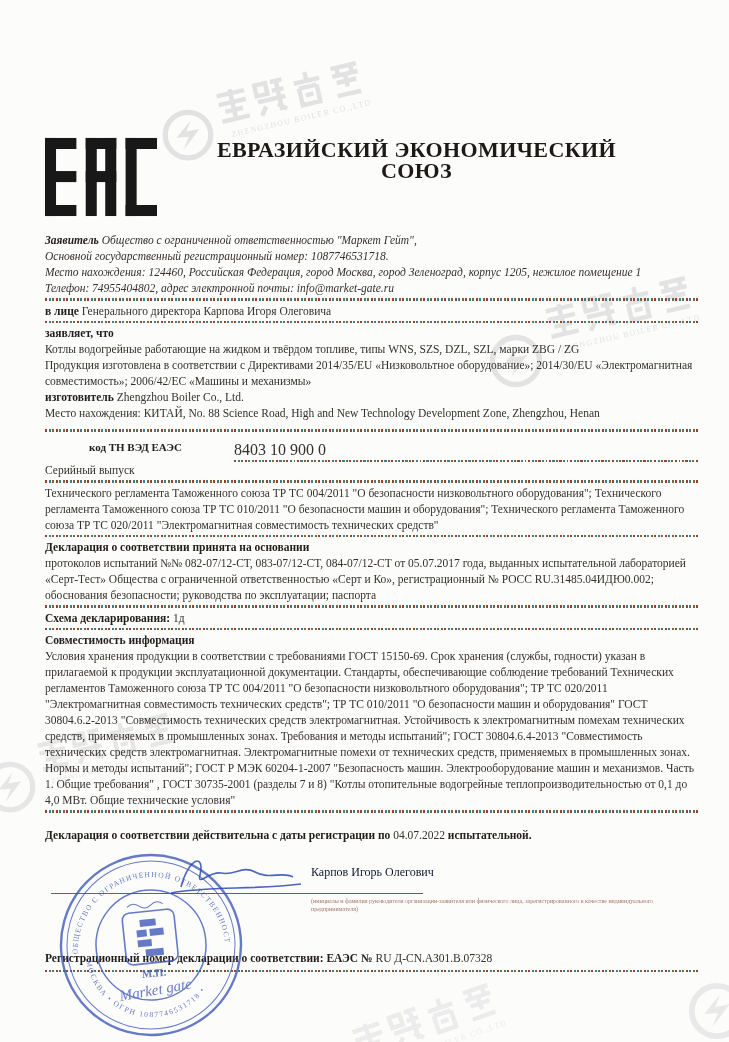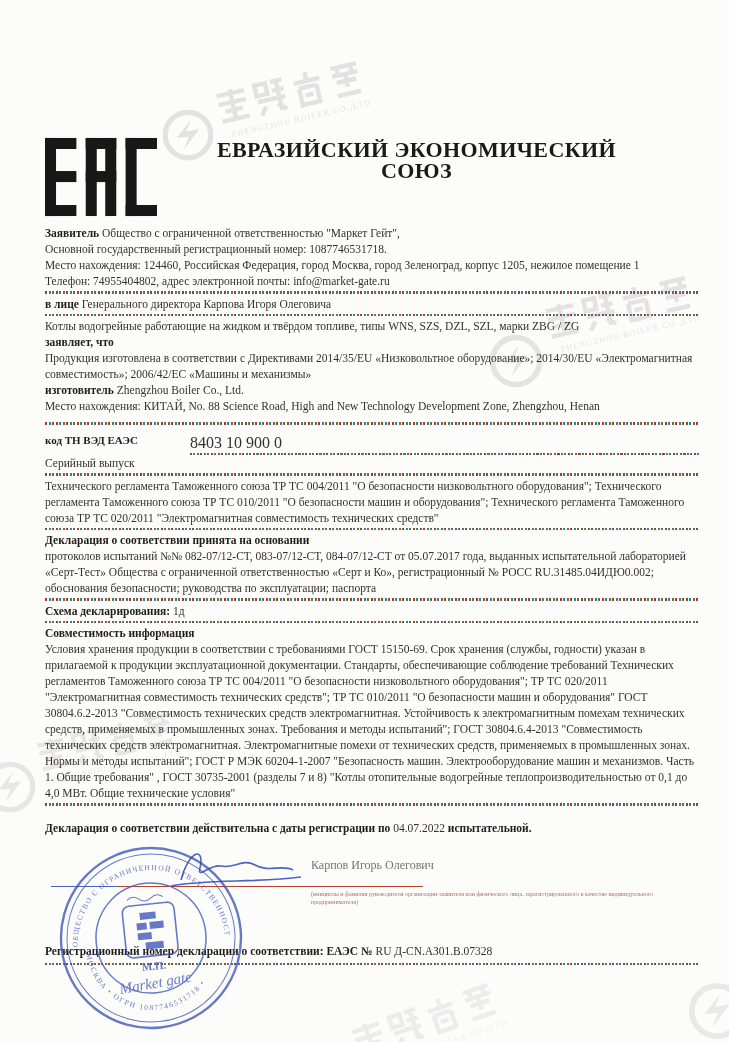--- a/index.html
+++ b/index.html
@@ -21,36 +21,36 @@
   .sep{height:2.5px;margin:2px 0;
     background:repeating-linear-gradient(90deg,
       #9a4030 0 2px,transparent 2px 3.5px,
       #3f7d8a 3.5px 5.5px,transparent 5.5px 7px,
       #77683a 7px 9px,transparent 9px 10.5px);
   }
   .header{display:flex;align-items:flex-start;}
   .eac{flex:0 0 118px;}
   .titles{flex:1;text-align:center;font-weight:bold;font-size:22px;
     line-height:21px;letter-spacing:.4px;color:#1c1916;padding:6px 30px 0 0;}
-  .applicant{margin-top:0;}
+  .applicant{margin-top:7px;font-style:italic;}
   .code-row{display:flex;margin-top:9px;}
-  .code-label{flex:0 0 145px;font-size:11px;}
+  .code-label{flex:0 0 145px;font-size:11px;margin-left:44px;}
   .code-val{flex:1;}
   .code-val::after{content:"";display:block;height:2.5px;margin-top:1px;
     background:repeating-linear-gradient(90deg,
       #9a4030 0 2px,transparent 2px 3.5px,
       #3f7d8a 3.5px 5.5px,transparent 5.5px 7px,
       #77683a 7px 9px,transparent 9px 10.5px);}
   .mt8{margin-top:8px;}
   .mt14{margin-top:14px;}
   
   .sig-area{position:relative;height:98px;margin-top:8px;}
   .sig-line{position:absolute;left:6px;top:42px;width:372px;height:1.5px;
     background:linear-gradient(90deg,#4b63c0 0 18%, #b5432f 18% 100%);}
-  .sig-name{position:absolute;left:266px;top:14px;font-size:12px;color:#737373;}
+  .sig-name{position:absolute;left:266px;top:14px;font-size:12px;color:#0f172a;}
   .sig-note{position:absolute;left:266px;top:46px;width:345px;
     font-size:6px;line-height:8px;color:#a8766a;}
   .stamp-wrap{position:absolute;left:-6px;top:-8px;z-index:2;pointer-events:none;}
   .reg p{margin-top:1px;}
   .tail-sep{margin-top:4px;}
 </style>
 </head>
 <body>
 
 <svg width="0" height="0" style="position:absolute" aria-hidden="true">
@@ -137,22 +137,22 @@
     <p><b>Заявитель</b> <span>Общество с ограниченной ответственностью "Маркет Гейт",</span></p>
     <p>Основной государственный регистрационный номер: 1087746531718.</p>
     <p>Место нахождения: 124460, Российская Федерация, город Москва, город Зеленоград, корпус 1205, нежилое помещение 1</p>
     <p>Телефон: 74955404802, адрес электронной почты: info@market-gate.ru</p>
   </div>
   <div class="sep"></div>
 
   <p><b>в лице</b> <span>Генерального директора Карпова Игоря Олеговича</span></p>
   <div class="sep"></div>
 
+  <p><b>заявляет, что</b></p>
   <p>Котлы водогрейные работающие на жидком и твёрдом топливе, типы WNS, SZS, DZL, SZL, марки ZBG / ZG</p>
-  <p><b>заявляет, что</b></p>
   <p>Продукция изготовлена в соответствии с Директивами 2014/35/EU «Низковольтное оборудование»; 2014/30/EU «Электромагнитная совместимость»; 2006/42/EC «Машины и механизмы»</p>
   <p><b>изготовитель</b> <span>Zhengzhou Boiler Co., Ltd.</span></p>
   <p>Место нахождения: КИТАЙ, No. 88 Science Road, High and New Technology Development Zone, Zhengzhou, Henan</p>
   <div class="sep mt8"></div>
 
   <div class="code-row">
     <b class="code-label">код ТН ВЭД ЕАЭС</b>
     <div class="code-val"><span>8403 10 900 0</span></div>
   </div>
   <p>Серийный выпуск</p>

